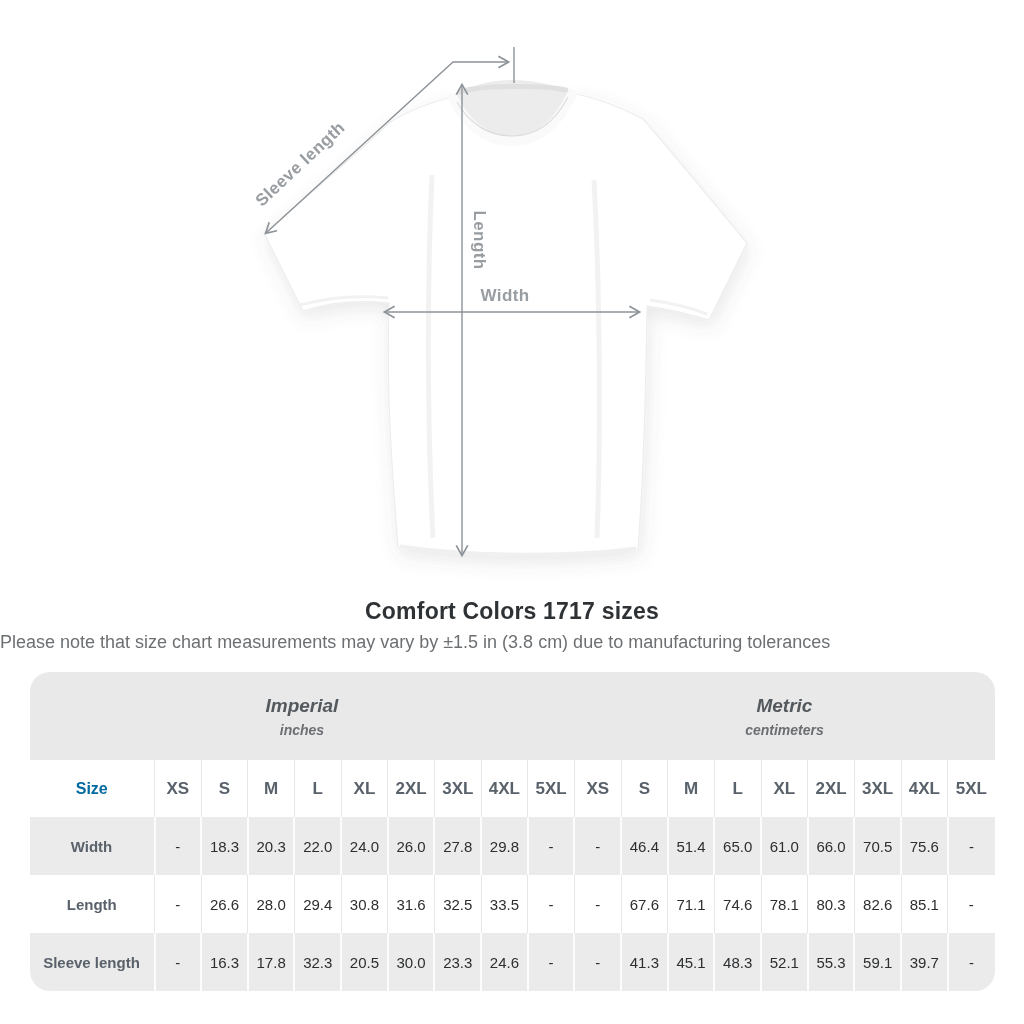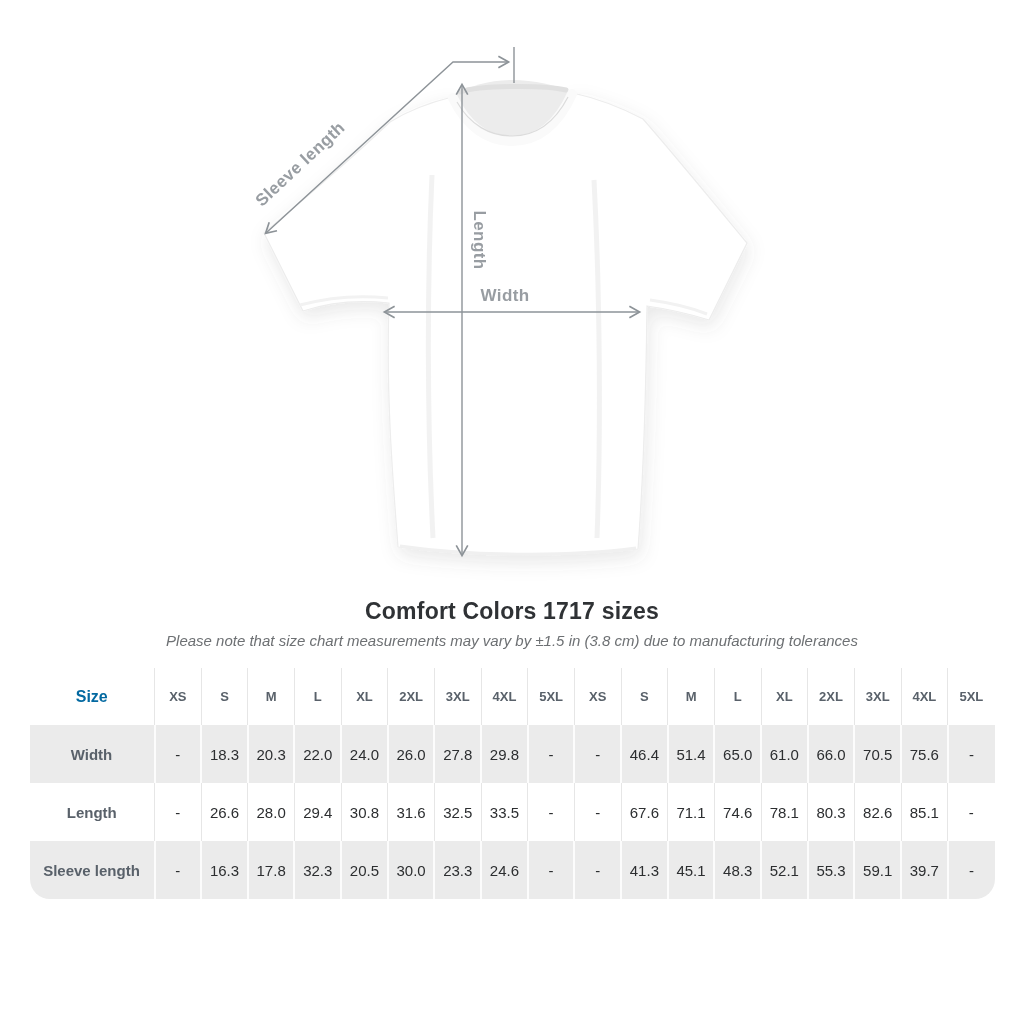--- a/index.html
+++ b/index.html
@@ -26,23 +26,22 @@
   .page-title {
     margin: 16px 0 4px 0;
     text-align: center;
     font-size: 23px;
     font-weight: bold;
     color: #2f3235;
     letter-spacing: 0.2px;
   }
   .page-subtitle {
     margin: 7px 0 0 0;
-    text-align: center;
-    font-style: italic;
-    font-size: 15px;
+    text-align: left;
+    font-size: 18px;
     color: #6d7073;
   }
 
   
   .table-wrap {
     width: 965px;
     margin: 19px auto 0 auto;
     border-radius: 20px;
     overflow: hidden;
   }
@@ -71,21 +70,21 @@
     display: block;
     margin-top: 5px;
     font-size: 14px;
     font-style: italic;
     color: #6b6e72;
   }
 
   tr.size-row th {
     background: #ffffff;
     height: 57px;
-    font-size: 13px;
+    font-size: 17px;
     font-weight: bold;
     color: #59616a;
     text-align: center;
     vertical-align: middle;
     padding: 0;
   }
   tr.size-row th.row-label { font-size: 16px; color: #0369a1; }
 
   tr.data-row td, tr.data-row th {
     height: 58px;
@@ -197,20 +196,30 @@
         <col>
         <col>
         <col>
         <col>
         <col>
         <col>
         <col>
     </colgroup>
 
     <tbody>
+        <tr class="unit-row">
+      <th colspan="10">
+        <span class="unit-name">Imperial</span>
+        <span class="unit-sub">inches</span>
+      </th>
+      <th colspan="9">
+        <span class="unit-name">Metric</span>
+        <span class="unit-sub">centimeters</span>
+      </th>
+    </tr>
 
     <tr class="size-row">
       <th class="row-label">Size</th>
       <th>XS</th>
       <th>S</th>
       <th>M</th>
       <th>L</th>
       <th>XL</th>
       <th>2XL</th>
       <th>3XL</th>

